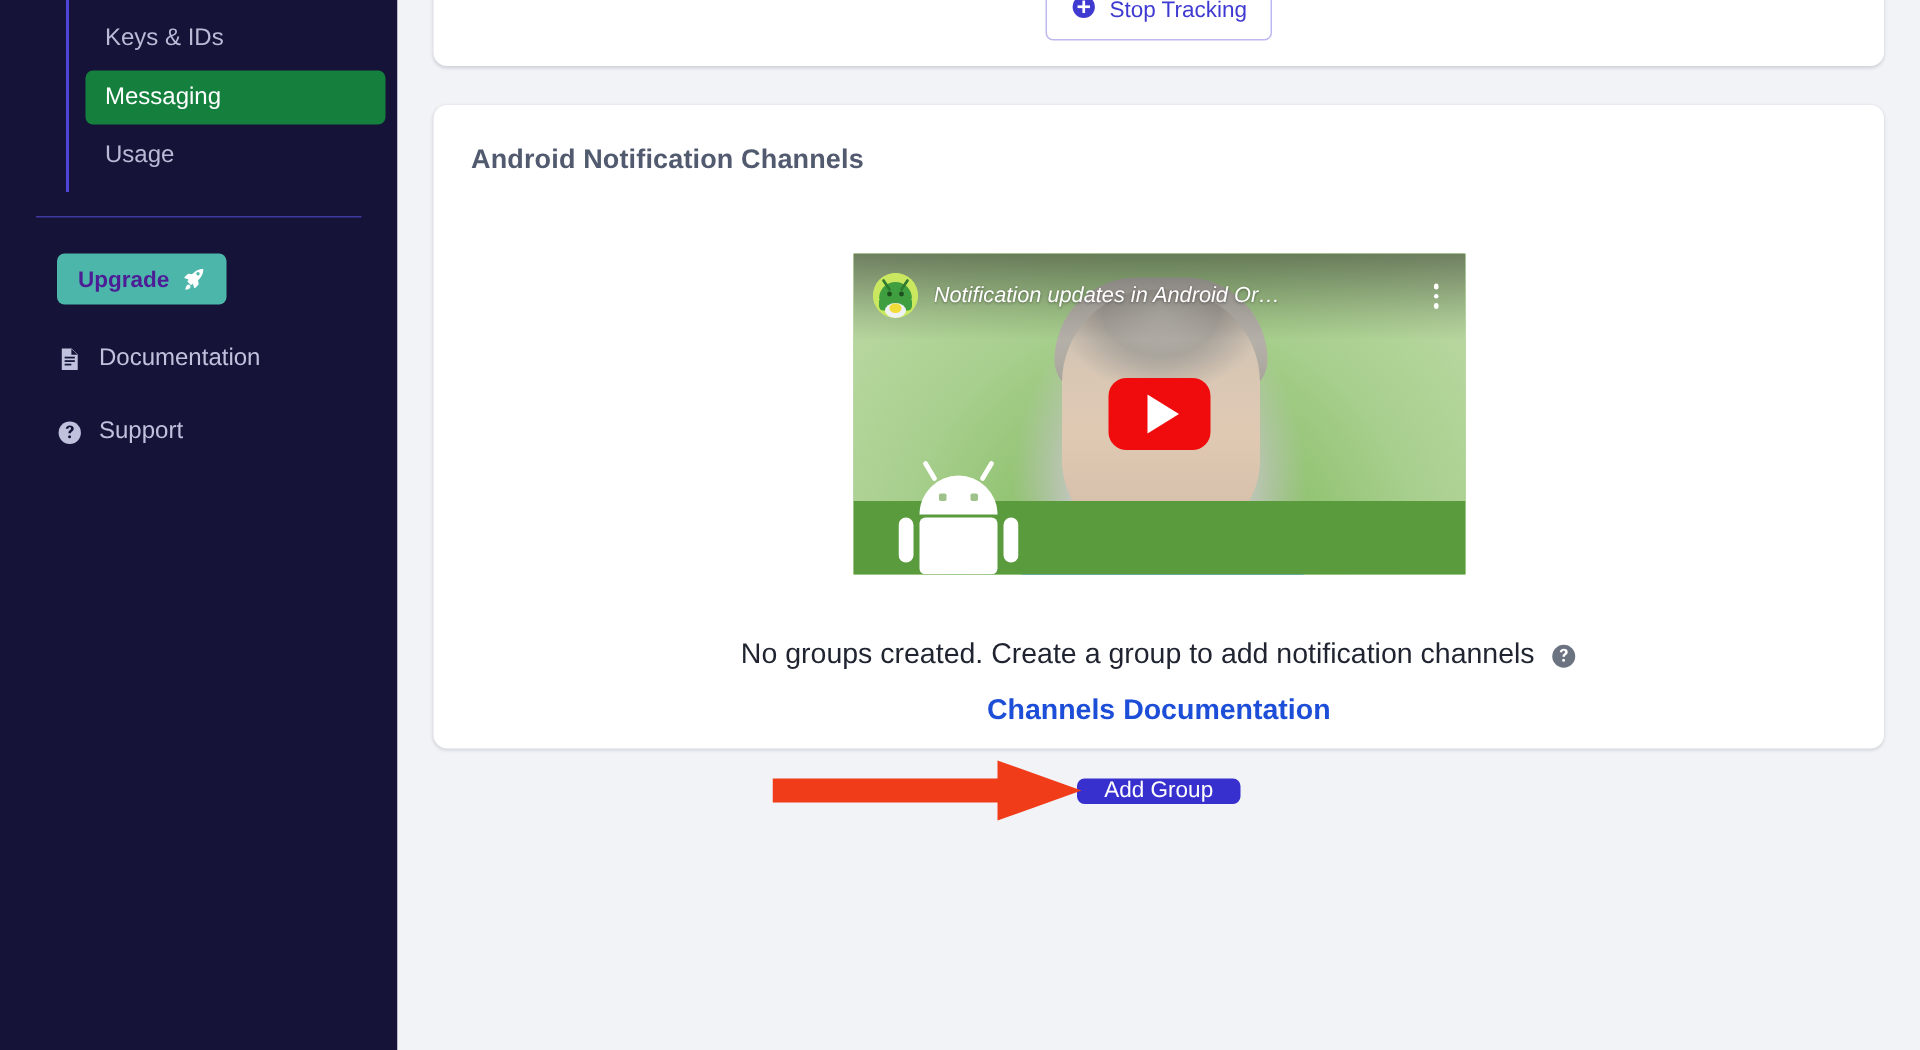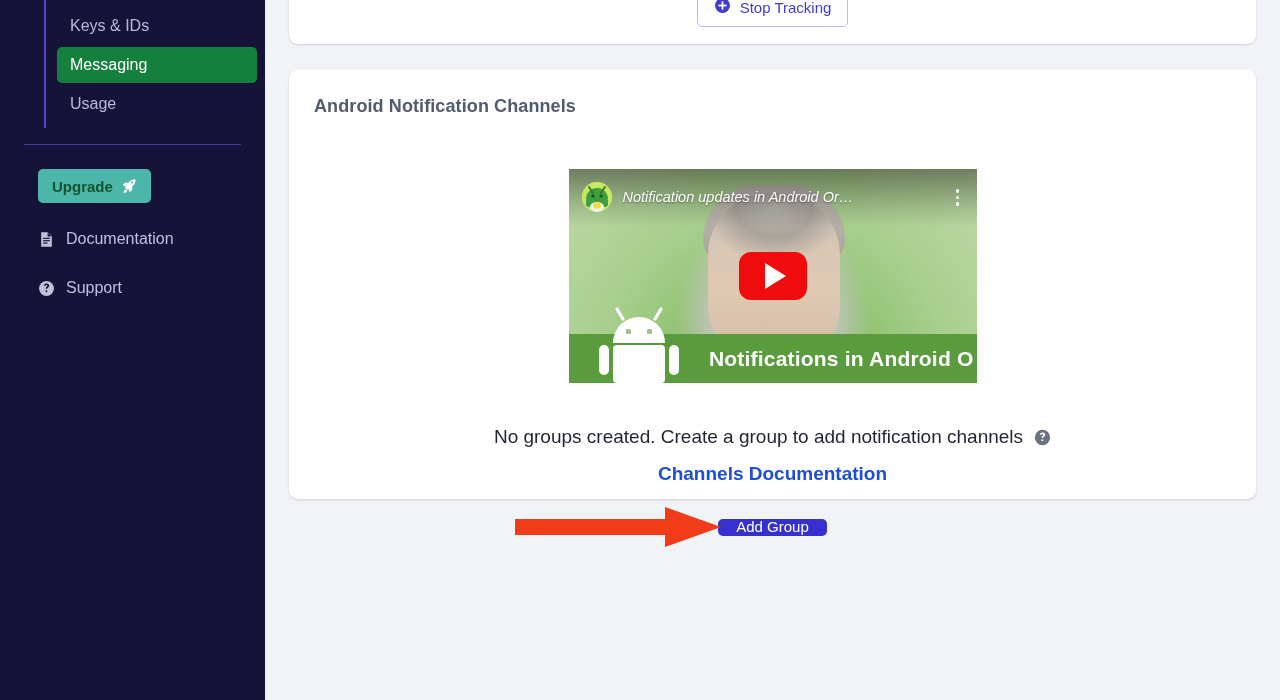--- a/index.html
+++ b/index.html
@@ -52,21 +52,21 @@
     height: 1px;
     background: #3f39a0;
     margin: 22px 24px 0 24px;
   }
   .upgrade-wrap { padding: 24px 0 0 38px; }
   .upgrade-btn {
     display: inline-flex;
     align-items: center;
     gap: 8px;
     background: #4db6ab;
-    color: #14532d;
+    color: #4c1d95;
     border: none;
     border-radius: 5px;
     font-size: 15px;
     font-weight: bold;
     font-family: "Liberation Sans", sans-serif;
     padding: 9px 14px 9px 14px;
     cursor: pointer;
     line-height: 1;
   }
   .upgrade-btn svg { display: block; }
@@ -368,21 +368,20 @@
           <path d="M18 6 L24 16" stroke="#ffffff" stroke-width="3.2" stroke-linecap="round" fill="none"></path>
           <path d="M62 6 L56 16" stroke="#ffffff" stroke-width="3.2" stroke-linecap="round" fill="none"></path>
           <path d="M14 40a26 26 0 0 1 52 0z" fill="#ffffff"></path>
           <rect x="14" y="42" width="52" height="38" rx="4" fill="#ffffff"></rect>
           <rect x="0" y="42" width="10" height="30" rx="5" fill="#ffffff"></rect>
           <rect x="70" y="42" width="10" height="30" rx="5" fill="#ffffff"></rect>
           <rect x="27" y="26" width="5" height="5" rx="1.2" fill="#9ec28a"></rect>
           <rect x="48" y="26" width="5" height="5" rx="1.2" fill="#9ec28a"></rect>
         </svg>
 
-        <div class="vid-caption">Notifications in Android O</div>
 
         <div class="vid-topbar">
           <div class="vid-avatar">
             <svg width="30" height="30" viewBox="0 0 30 30" aria-hidden="true">
               <circle cx="15" cy="15" r="15" fill="#c9e85f"></circle>
               <path d="M4 17a11 11 0 0 1 22 0z" fill="#3f9e3f"></path>
               <rect x="4" y="16" width="22" height="9" rx="3" fill="#3f9e3f"></rect>
               <path d="M7 5 L11 11" stroke="#2e7a2e" stroke-width="1.8" stroke-linecap="round"></path>
               <path d="M23 5 L19 11" stroke="#2e7a2e" stroke-width="1.8" stroke-linecap="round"></path>
               <circle cx="11" cy="14" r="1.6" fill="#1d4f1d"></circle>

